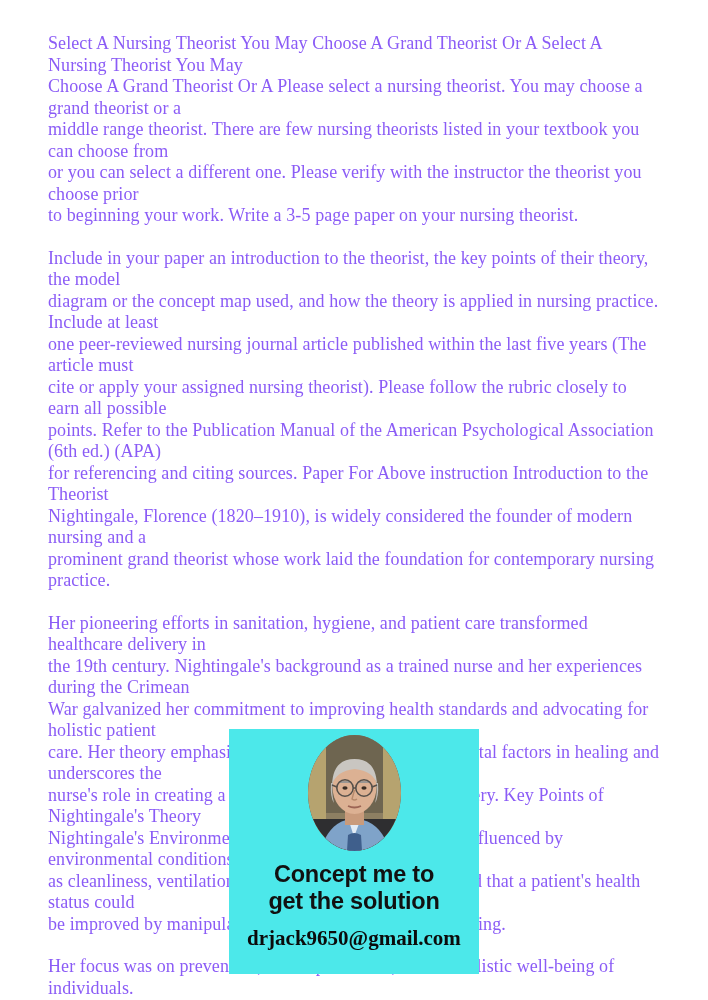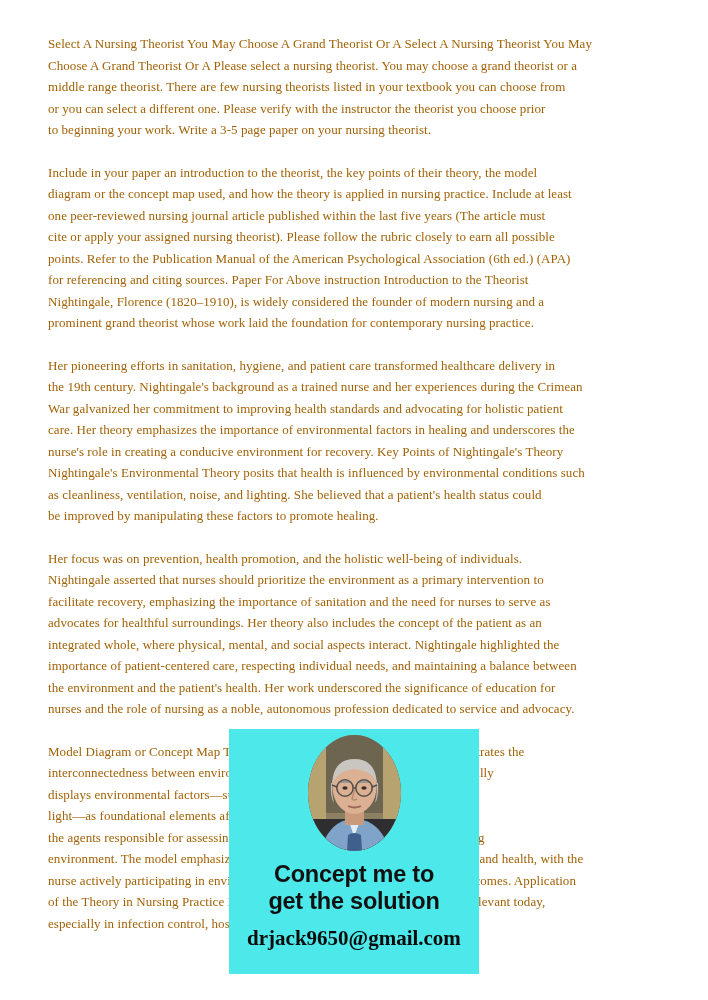--- a/index.html
+++ b/index.html
@@ -24,22 +24,22 @@
   #doc-body {
     position: absolute;
     left: 48px;
     top: 33px;
     width: 612px;
   }
 
   .para {
     margin: 0 0 21px 0;
     padding: 0;
-    color: #a16207;
-    font-size: 13px;
+    color: #8b5cf6;
+    font-size: 18px;
     line-height: 21.5px;
     letter-spacing: 0.005em;
     white-space: pre-line;
   }
   .para:last-child { margin-bottom: 0; }
 
   
   #promo-overlay {
     position: absolute;
     left: 229px;

